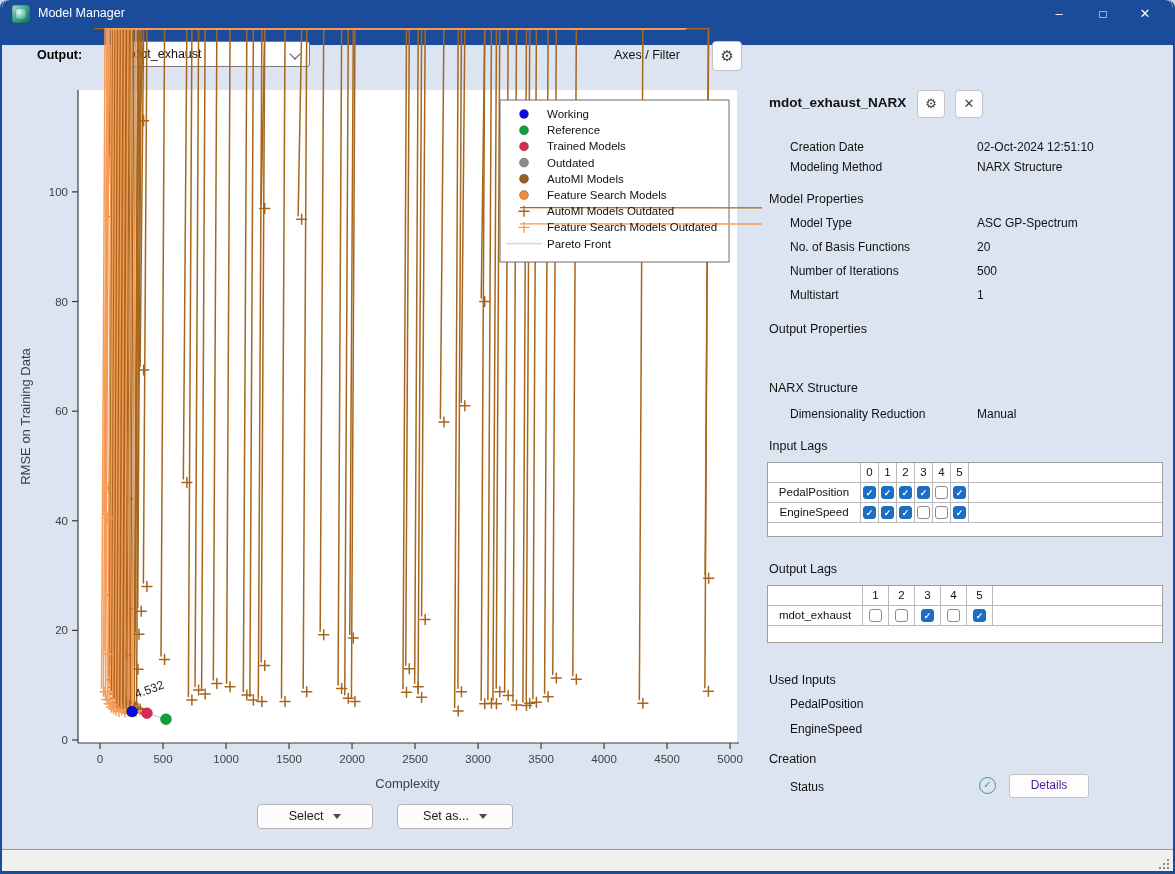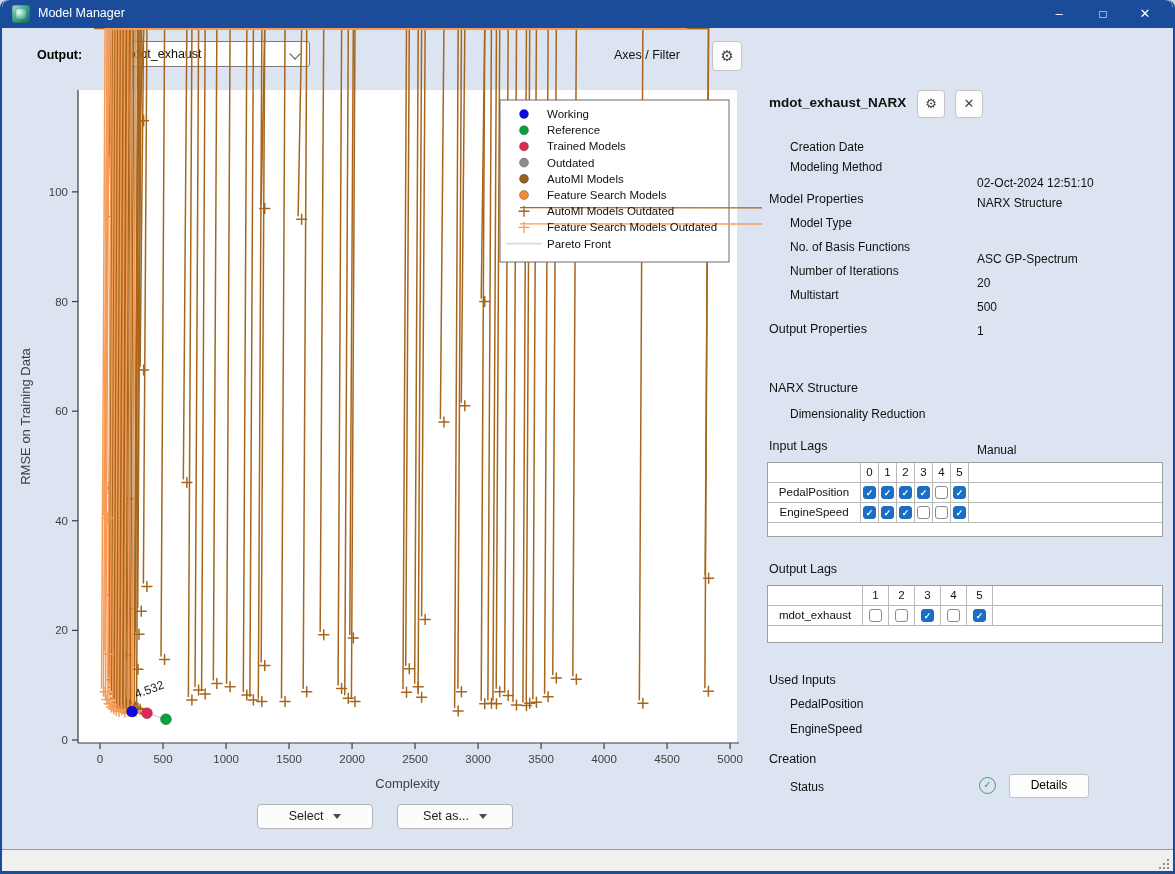--- a/index.html
+++ b/index.html
@@ -1,20 +1,20 @@
 <!DOCTYPE html>
 <html><head>
 <meta charset="utf-8">
 <style>
   html,body{margin:0;padding:0;background:#cfd8e8;font-family:"Liberation Sans",sans-serif;}
   .window{position:relative;width:1175px;height:874px;background:#dce4f1;overflow:hidden;
           border-left:2px solid #1b4c9b;border-right:2px solid #1b4c9b;box-sizing:border-box;
           border-radius:8px 8px 0 0;}
   
-  .titlebar{position:absolute;left:0;top:0;width:100%;height:28px;background:#1b4c9b;border-radius:8px 8px 0 0;}
+  .titlebar{position:absolute;left:0;top:0;width:100%;height:45px;background:#1b4c9b;border-radius:8px 8px 0 0;}
   .app-icon{position:absolute;left:10px;top:5px;width:18px;height:18px;border-radius:3px;
             background:linear-gradient(135deg,#bfe3d9 0%,#3fa98c 45%,#176e62 100%);box-shadow:inset 0 0 2px #0c4a42;}
   .app-icon i{position:absolute;left:4px;top:4px;width:10px;height:10px;border-radius:2px;
             background:radial-gradient(circle at 30% 30%,#eafff5,#5cb89b 70%,#2c8472);}
   .titlebar .title{position:absolute;left:36px;top:6px;color:#ffffff;font-size:12.5px;}
   .win-btn{position:absolute;top:0;width:44px;height:28px;color:#fff;text-align:center;line-height:28px;font-size:13px;}
   .btn-min{right:92px}.btn-max{right:48px;font-size:12px}.btn-close{right:6px}
   
   .lbl-bold{font-weight:bold;font-size:12.5px;color:#000000;}
   .output-label{position:absolute;left:35px;top:48px;}
@@ -35,35 +35,35 @@
   .btn-select{left:255px;top:804px;}
   .btn-setas{left:395px;top:804px;}
   
   .panel{position:absolute;left:765px;top:85px;width:398px;height:740px;font-size:12px;color:#111;}
   .panel .ptitle{position:absolute;left:2px;top:10px;font-size:13.5px;font-weight:bold;}
   .pbtn{width:26px;height:26px;line-height:26px;font-size:13px;}
   .gear-panel{left:150px;top:5px;}
   .close-panel{left:188px;top:5px;}
   .prow{position:absolute;left:2px;width:396px;height:16px;}
   .plabel{position:absolute;left:0;margin-left:21px;}
-  .pvalue{position:absolute;left:208px;margin-top:36px;}
+  .pvalue{position:absolute;left:208px;}
   .psec{position:absolute;left:2px;font-weight:normal;font-size:12.5px;}
   .lag-table{position:absolute;left:0;width:396px;background:#fff;border:1px solid #9e9e9e;box-sizing:border-box;overflow:hidden;}
   .lag-row{display:flex;border-bottom:1px solid #b9b9b9;height:19px;align-items:stretch;}
   .lag-row:last-child{border-bottom:1px solid #b9b9b9;}
   .lag-cell{border-right:1px solid #b9b9b9;text-align:center;font-size:11.5px;line-height:19px;color:#111;
             display:flex;align-items:center;justify-content:center;box-sizing:border-box;}
   .lag-input .lag-label{width:93px;}  .lag-input .lag-col{width:18px;}
   .lag-output .lag-label{width:95px;} .lag-output .lag-col{width:26px;}
   .cb{display:inline-block;width:13px;height:13px;border-radius:3px;box-sizing:border-box;background:#fff;
       border:1px solid #8a8a8a;font-size:9px;line-height:12px;text-align:center;color:#fff;font-weight:bold;}
   .cb.on{background:#1b6ec2;border-color:#1b6ec2;}
   .status-icon{position:absolute;left:210px;top:-3px;width:17px;height:17px;border:1.5px solid #2aa876;border-radius:50%;
       box-sizing:border-box;color:#2aa876;font-size:10px;line-height:14px;text-align:center;background:transparent;}
-  .details-btn{left:240px;top:-6px;width:78px;height:22px;line-height:20px;font-size:12px;border-radius:3px;color:#000000;}
+  .details-btn{left:240px;top:-6px;width:78px;height:22px;line-height:20px;font-size:12px;border-radius:3px;color:#4c1d95;}
   
   .footer{position:absolute;left:0;bottom:3px;width:100%;height:21px;background:#f0f0ee;border-top:1px solid #9b9b9b;}
   .bottom-edge{position:absolute;left:0;bottom:0;width:100%;height:3px;background:#1b4c9b;}
   .grip{position:absolute;right:4px;bottom:2px;width:12px;height:12px;}
   .grip b{position:absolute;width:2px;height:2px;background:#8f8f8f;}
 </style>
 </head>
 <body>
 
 <div class="window">

